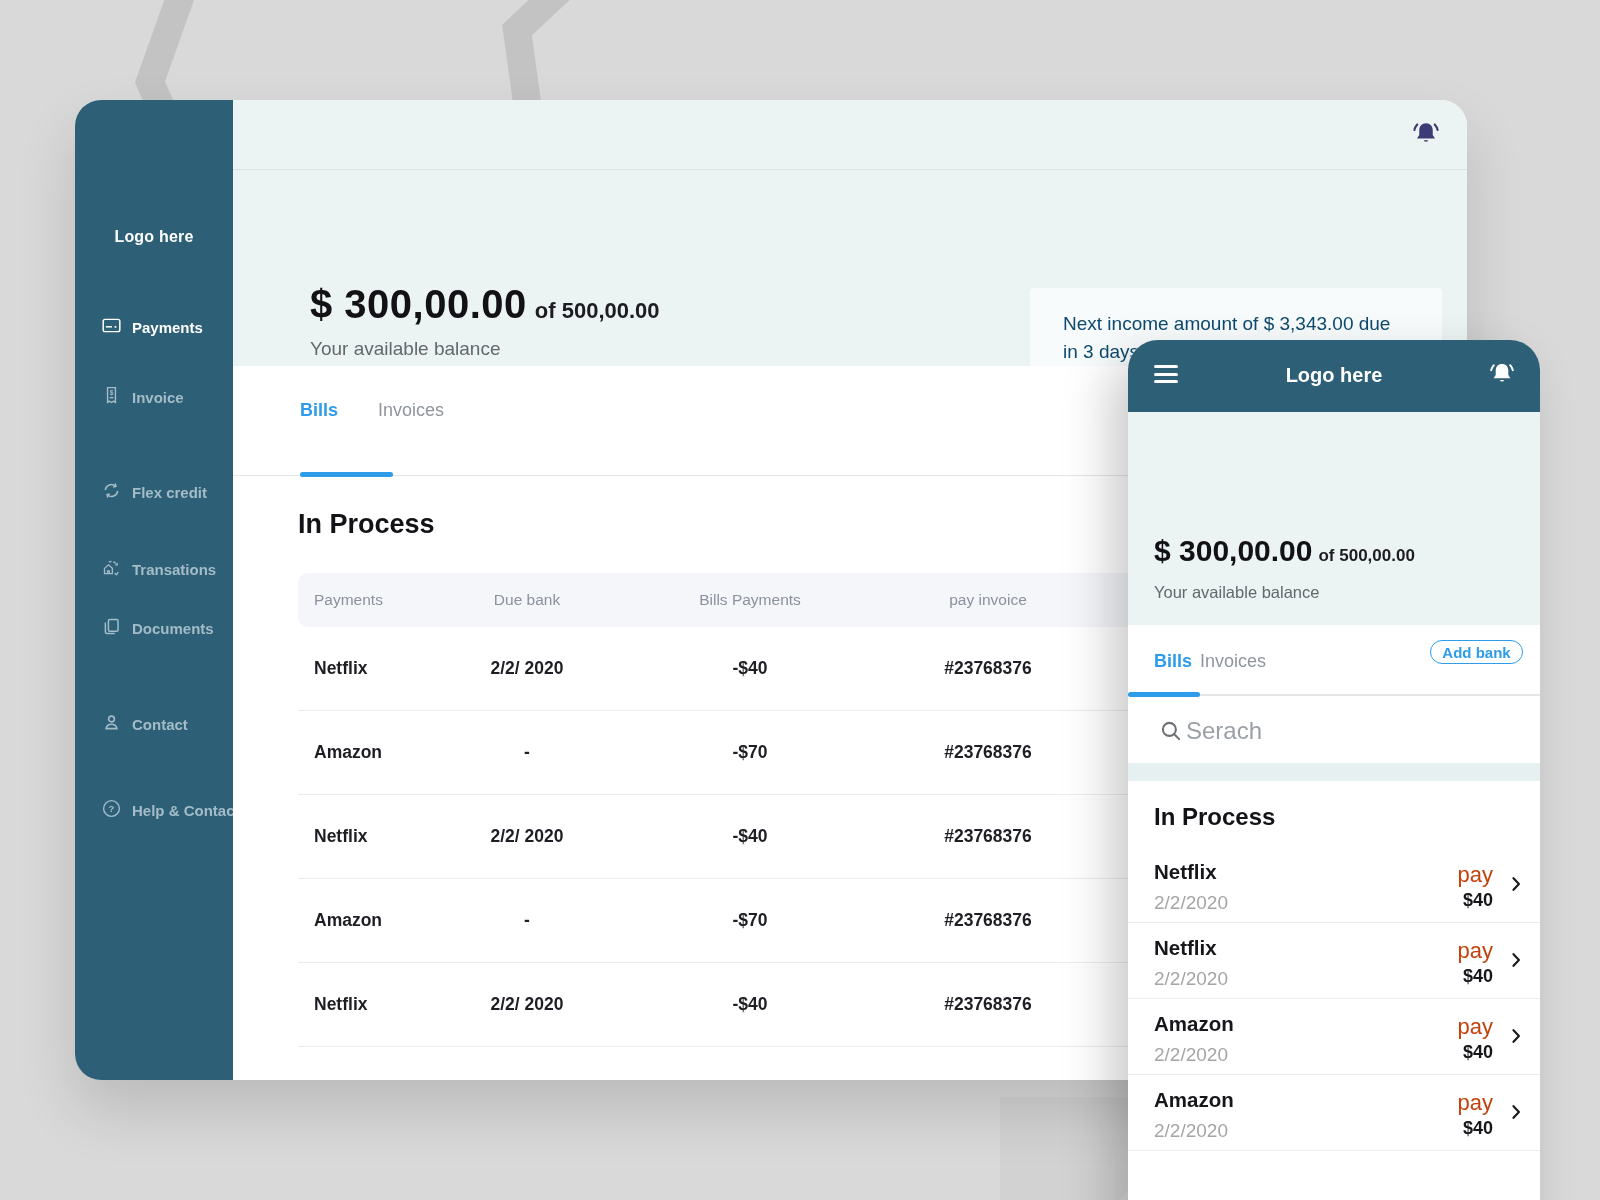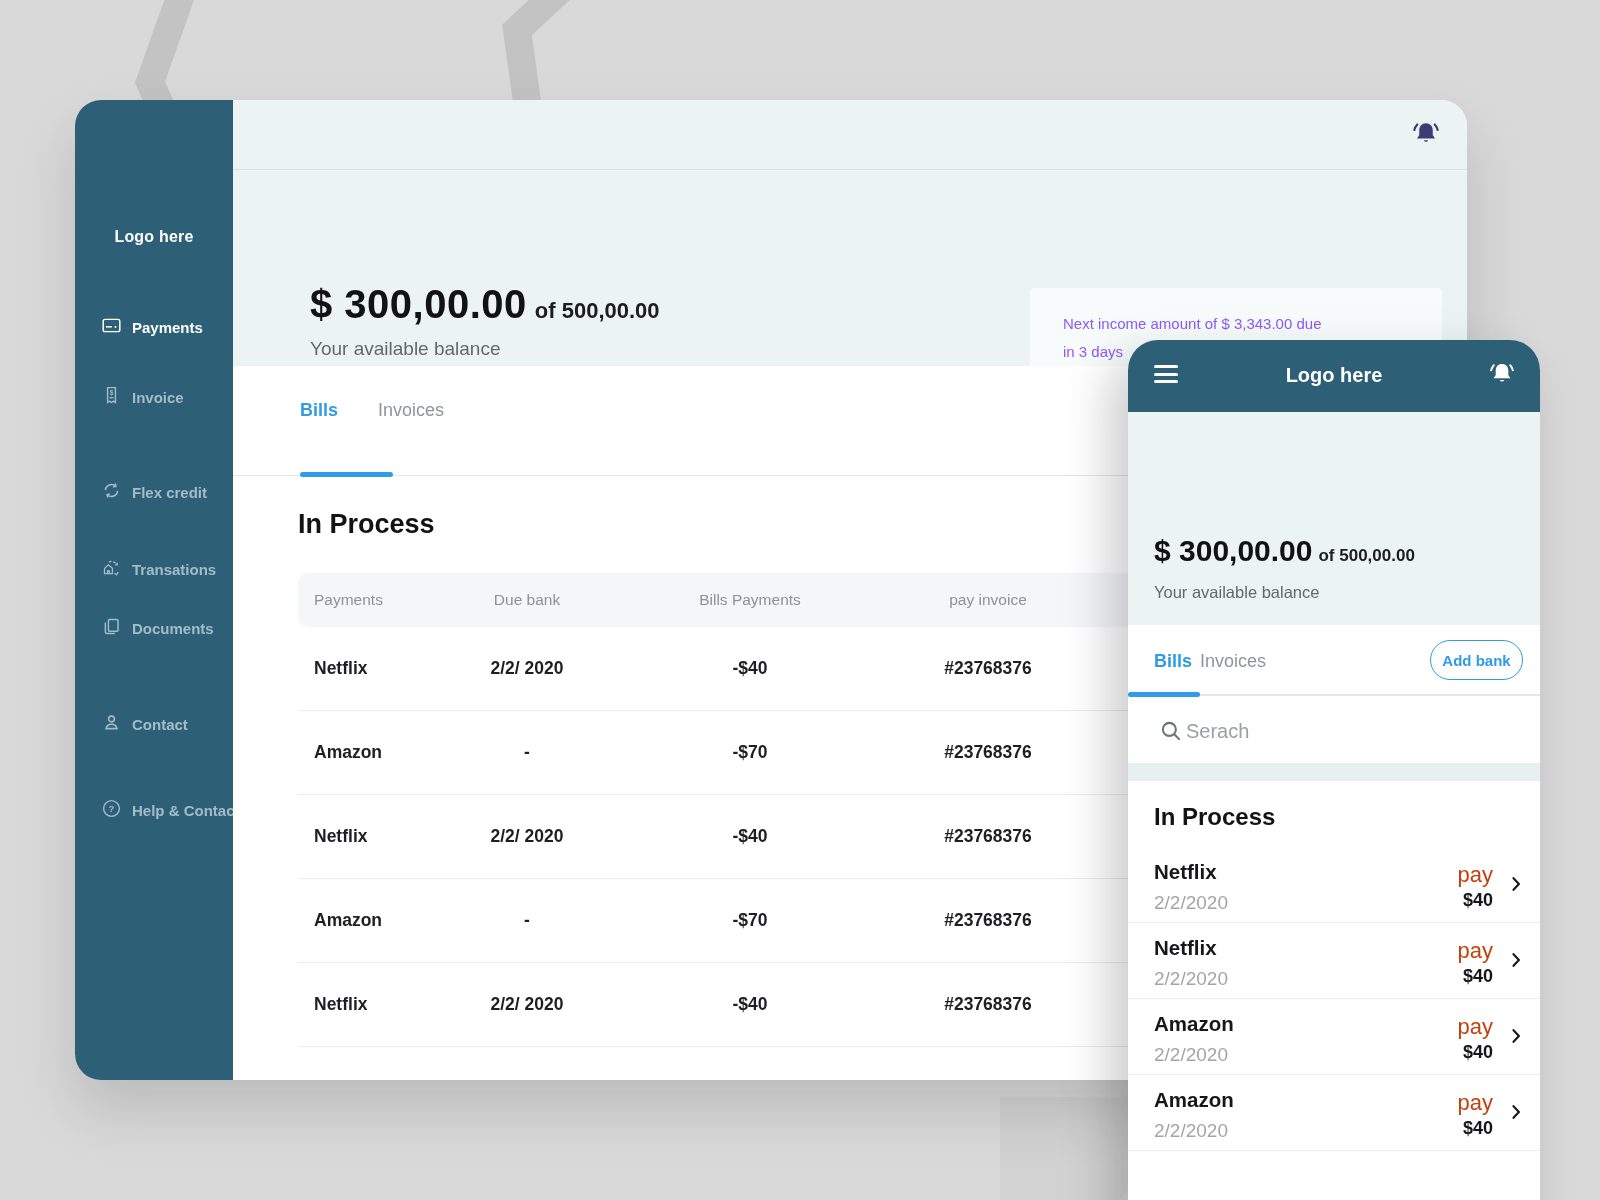--- a/index.html
+++ b/index.html
@@ -50,21 +50,21 @@
   .balance-label { position:absolute; left:77px; top:168px; font-size:19px; color:#63686d; }
   .progress-track {
     position:absolute; border-radius:4px; background:#d4d7d7; height:5px;
   }
   .progress-fill { height:5px; border-radius:4px; background:#3ecf9c; }
   .d-progress { left:77px; top:205px; width:630px; }
   .income-card {
     position:absolute; left:797px; top:118px; width:412px; height:114px;
     background:#f8fbfb; border-radius:4px; padding:22px 20px 0 33px;
   }
-  .income-text { font-size:15px; color:#8b5cf6; line-height:28px; }
+  .income-text { font-size:19px; color:#0c4a6e; line-height:28px; }
   .income-link { display:inline-block; margin-top:4px; font-size:19px; color:#3ed3a0; cursor:pointer; }
   .content { position:relative; height:713px; background:#fff; }
   .tabs-row { position:absolute; left:67px; top:34px; display:flex; gap:40px; }
   .tab { font-size:18px; cursor:pointer; }
   .tab-bills { color:#2e9ce9; font-weight:bold; }
   .tab-invoices { color:#8e959c; }
   .tabs-border { position:absolute; left:0; right:0; top:109px; height:1px; background:#e4e7e7; }
   .tabs-underline { position:absolute; left:67px; top:106px; width:93px; height:5px; border-radius:3px; background:#2e9ce9; }
   .section-title { position:absolute; left:65px; top:143px; font-size:27px; font-weight:bold; color:#121217; }
   .d-table { position:absolute; left:65px; top:207px; width:1135px; }
@@ -93,31 +93,31 @@
   .m-balance { position:relative; height:213px; background:#ecf3f3; }
   .m-balance-line { position:absolute; left:26px; top:122px; white-space:nowrap; }
   .m-balance-amount { font-size:30px; font-weight:bold; color:#121216; }
   .m-balance-of { font-size:17px; font-weight:bold; color:#1c1c22; margin-left:6px; }
   .m-balance-label { position:absolute; left:26px; top:171px; font-size:16.5px; color:#63686d; }
   .m-progress { left:26px; top:215px; width:354px; }
   .m-tabs { position:relative; height:75px; background:#fff; }
   .m-tab-bills { position:absolute; left:26px; top:26px; font-size:18px; font-weight:bold; color:#2e9ce9; cursor:pointer; }
   .m-tab-invoices { position:absolute; left:72px; top:26px; font-size:18px; color:#8e959c; cursor:pointer; }
   .add-bank-btn {
-    position:absolute; right:17px; top:15px; width:93px; height:40px;
+    position:absolute; right:17px; top:15px; width:93px; height:24px;
     border:1.5px solid #2e9ce9; border-radius:20px; background:#fff;
     color:#2e9ce9; font-size:15px; font-weight:bold; font-family:inherit; cursor:pointer;
   }
   .m-tab-line { position:absolute; left:0; right:0; top:69px; height:2px; background:#e6e6e6; }
   .m-tab-underline { position:absolute; left:0; top:67px; width:72px; height:5px; border-radius:3px; background:#2e9ce9; }
   .m-search { position:relative; height:63px; background:#fff; }
   .m-search svg { position:absolute; left:30px; top:18px; }
   .m-search input {
     position:absolute; left:58px; top:12px; width:300px; height:38px;
-    border:none; outline:none; font-size:20px; color:#5b6065; background:transparent;
+    border:none; outline:none; font-size:24px; color:#5b6065; background:transparent;
     font-family:inherit;
   }
   .m-search input::placeholder { color:#9aa0a6; opacity:1; }
   .m-strip { height:18px; background:#e7f0f0; }
   .m-title { margin:22px 0 0 26px; font-size:24px; font-weight:bold; color:#121217; }
   .m-list { margin-top:16px; }
   .m-item { position:relative; height:76px; border-bottom:1px solid #ececec; cursor:pointer; }
   .m-item-name { position:absolute; left:26px; top:13px; font-size:20.5px; font-weight:bold; color:#16161b; }
   .m-item-date { position:absolute; left:26px; top:45px; font-size:19px; color:#a5a5a5; }
   .m-item-action { position:absolute; right:47px; top:15px; font-size:22px; color:#c2410c; }

